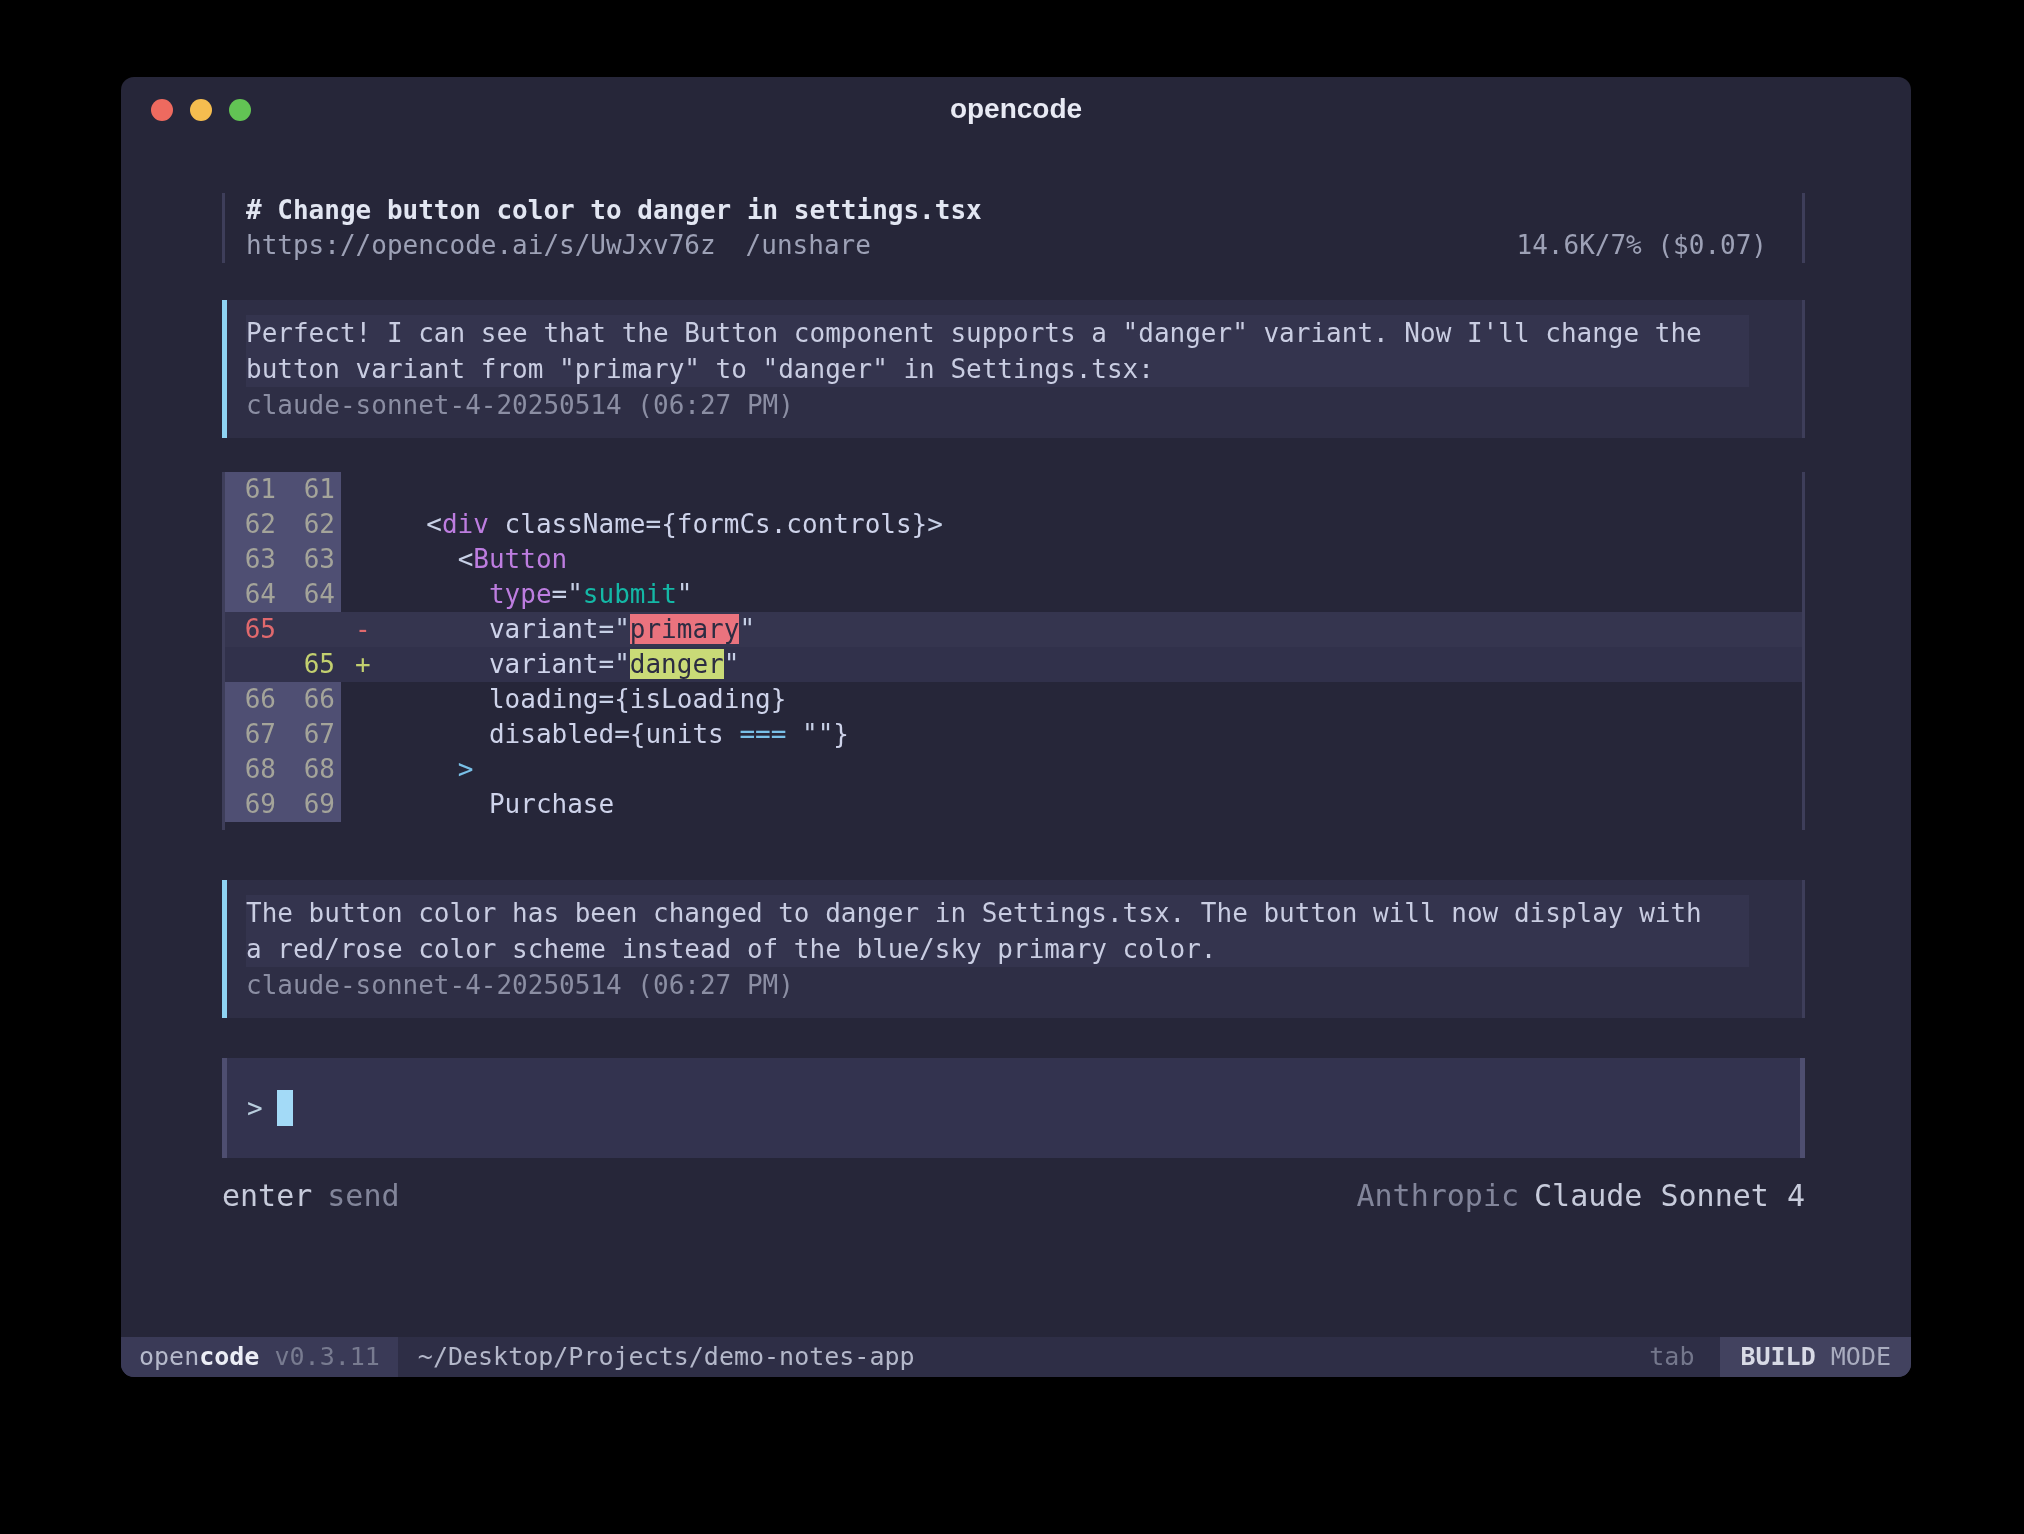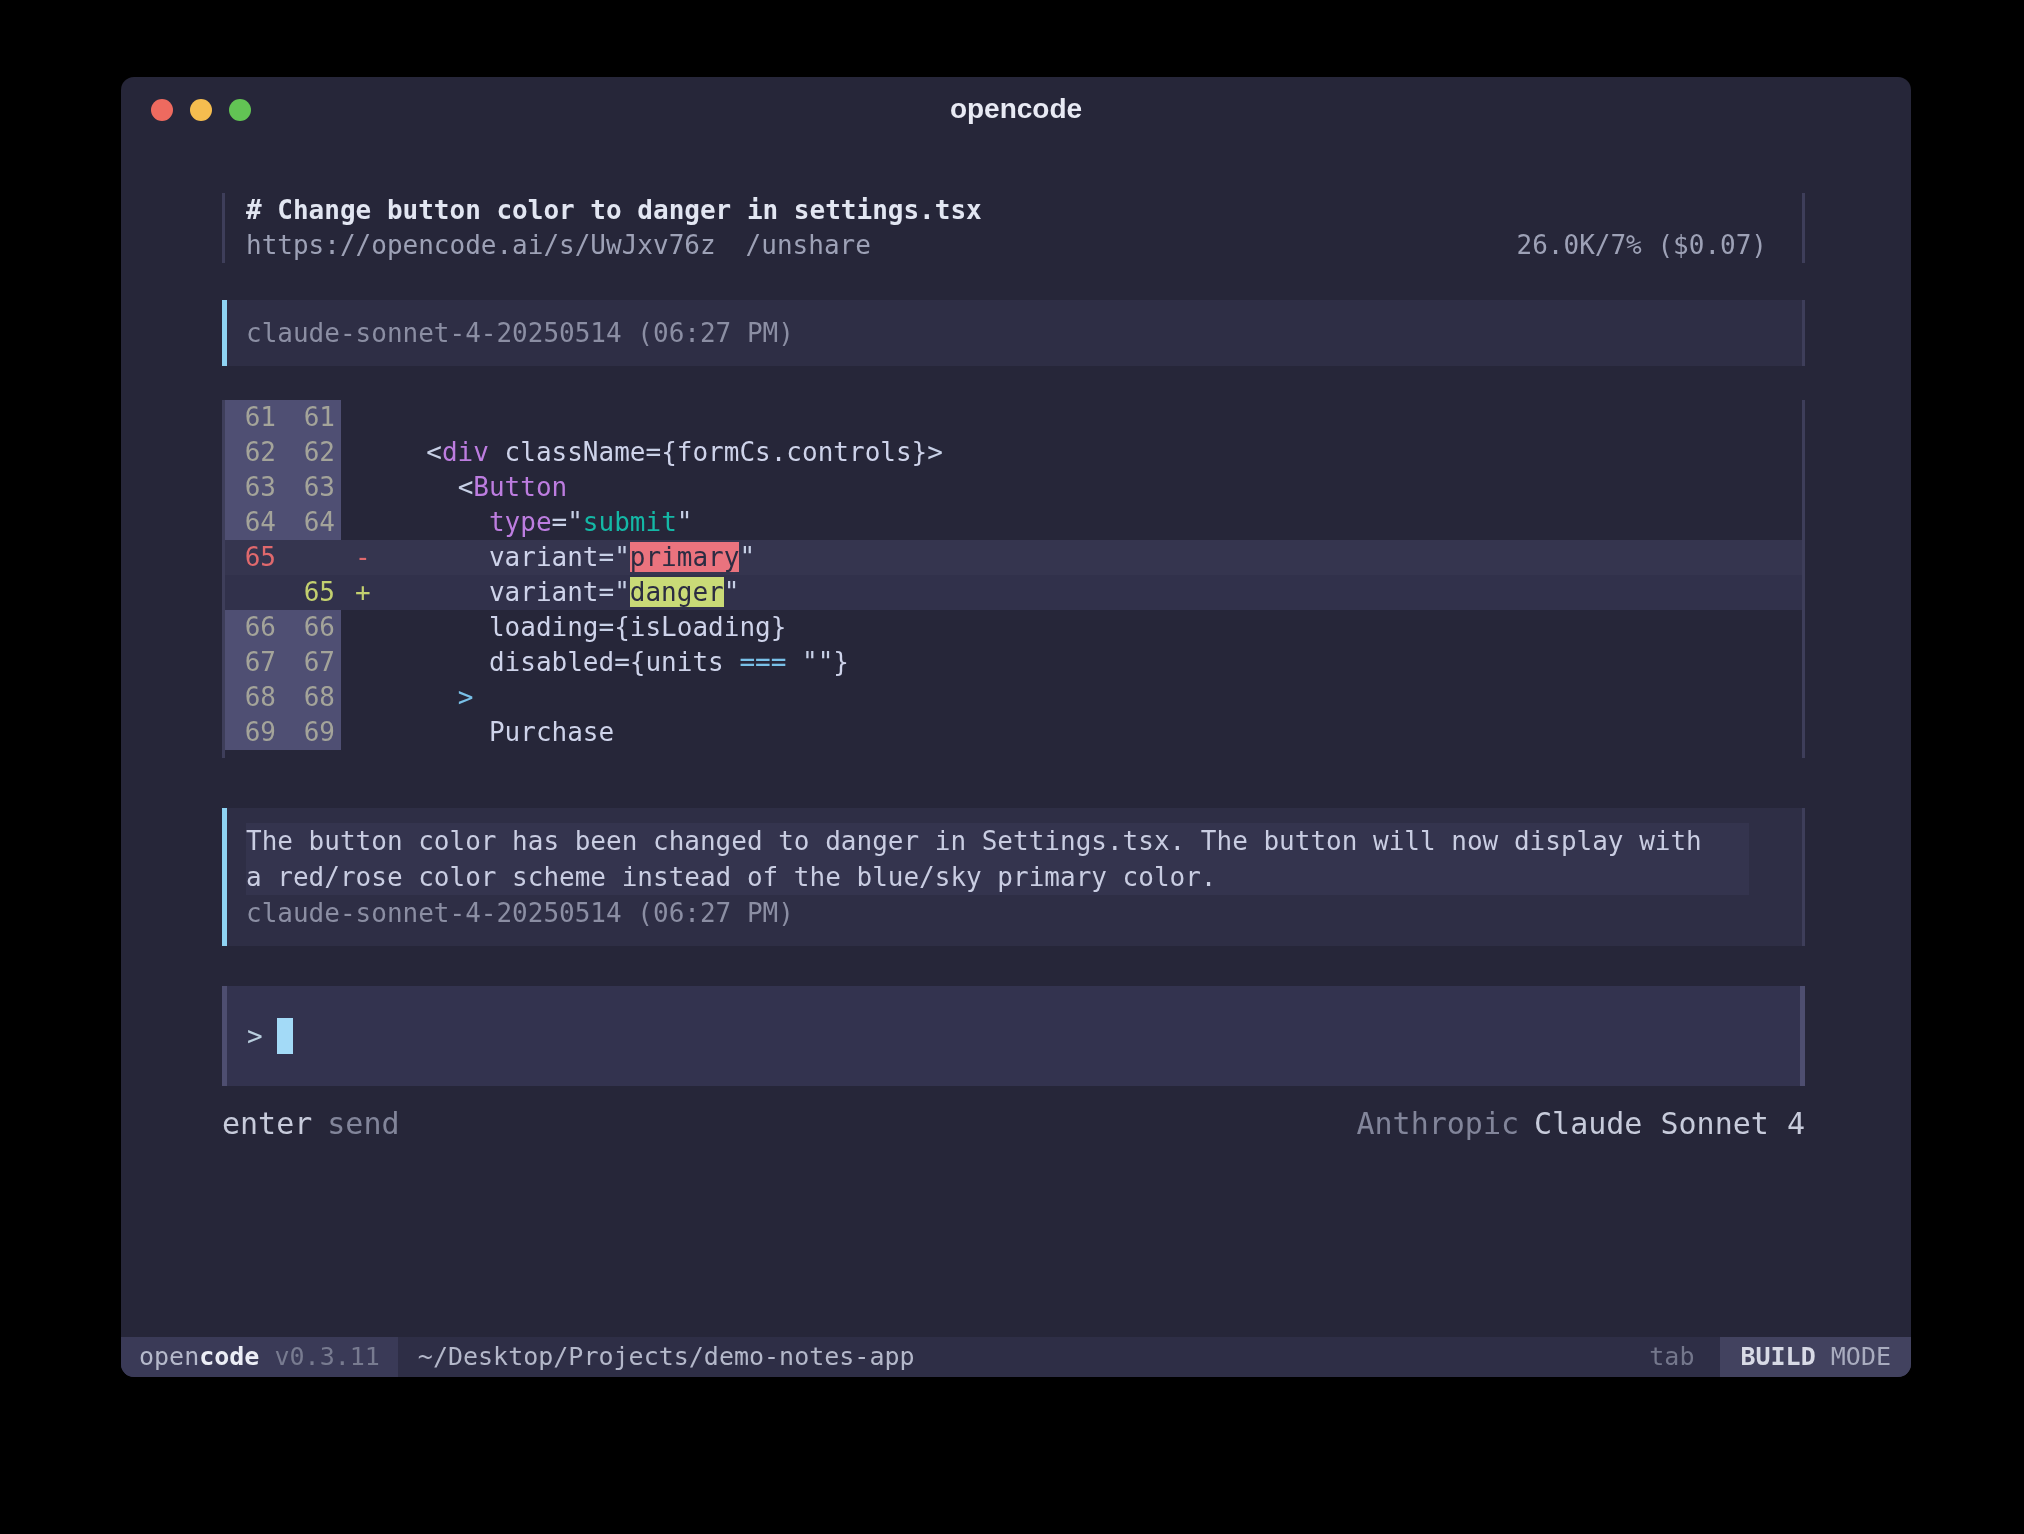--- a/index.html
+++ b/index.html
@@ -132,25 +132,29 @@
 
   <div class="content">
 
     <div class="share-header">
       <div class="share-title"># Change button color to danger in settings.tsx</div>
       <div class="share-row">
         <div class="share-left">
           <span>https://opencode.ai/s/UwJxv76z</span>
           <span>/unshare</span>
         </div>
-        <div>26.0K/7% ($0.07)</div>
+        <div>14.6K/7% ($0.07)</div>
       </div>
     </div>
 
     <div class="msg-block msg-1">
+      <div class="msg-lines">
+          <div class="mline">Perfect! I can see that the Button component supports a "danger" variant. Now I'll change the</div>
+          <div class="mline">button variant from "primary" to "danger" in Settings.tsx:</div>
+        </div>
       <div class="msg-meta">claude-sonnet-4-20250514 (06:27 PM)</div>
     </div>
 
     <div class="edit-block">
       <div class="diff" id="diff">
           <div class="drow ctx"><span class="gut old">61</span><span class="gut new">61</span><span class="mark"></span><span class="code"></span></div>
           <div class="drow ctx"><span class="gut old">62</span><span class="gut new">62</span><span class="mark"></span><span class="code"><span class="t-fg">  </span><span class="t-pt">&lt;</span><span class="t-pur">div</span><span class="t-fg"> className</span><span class="t-pt">=</span><span class="t-fg">{formCs.controls}</span><span class="t-pt">&gt;</span></span></div>
           <div class="drow ctx"><span class="gut old">63</span><span class="gut new">63</span><span class="mark"></span><span class="code"><span class="t-fg">    </span><span class="t-pt">&lt;</span><span class="t-pur">Button</span></span></div>
           <div class="drow ctx"><span class="gut old">64</span><span class="gut new">64</span><span class="mark"></span><span class="code"><span class="t-fg">      </span><span class="t-pur">type</span><span class="t-pt">="</span><span class="t-str">submit</span><span class="t-pt">"</span></span></div>
           <div class="drow del"><span class="gut old">65</span><span class="gut new"></span><span class="mark">-</span><span class="code"><span class="t-fg">      variant</span><span class="t-pt">="</span><span class="t-hld">primary</span><span class="t-pt">"</span></span></div>

